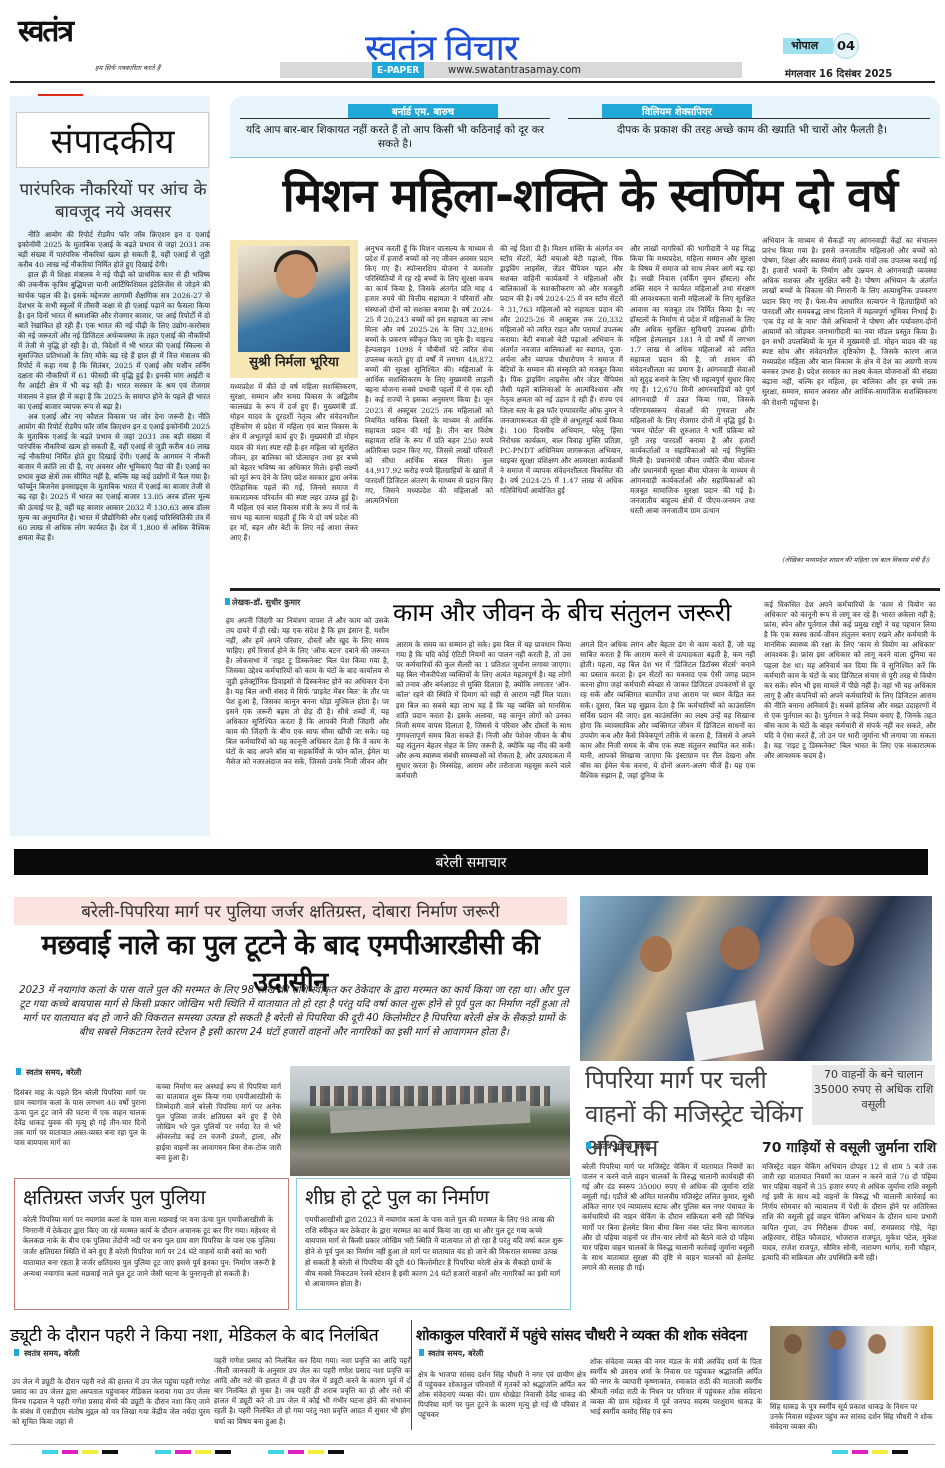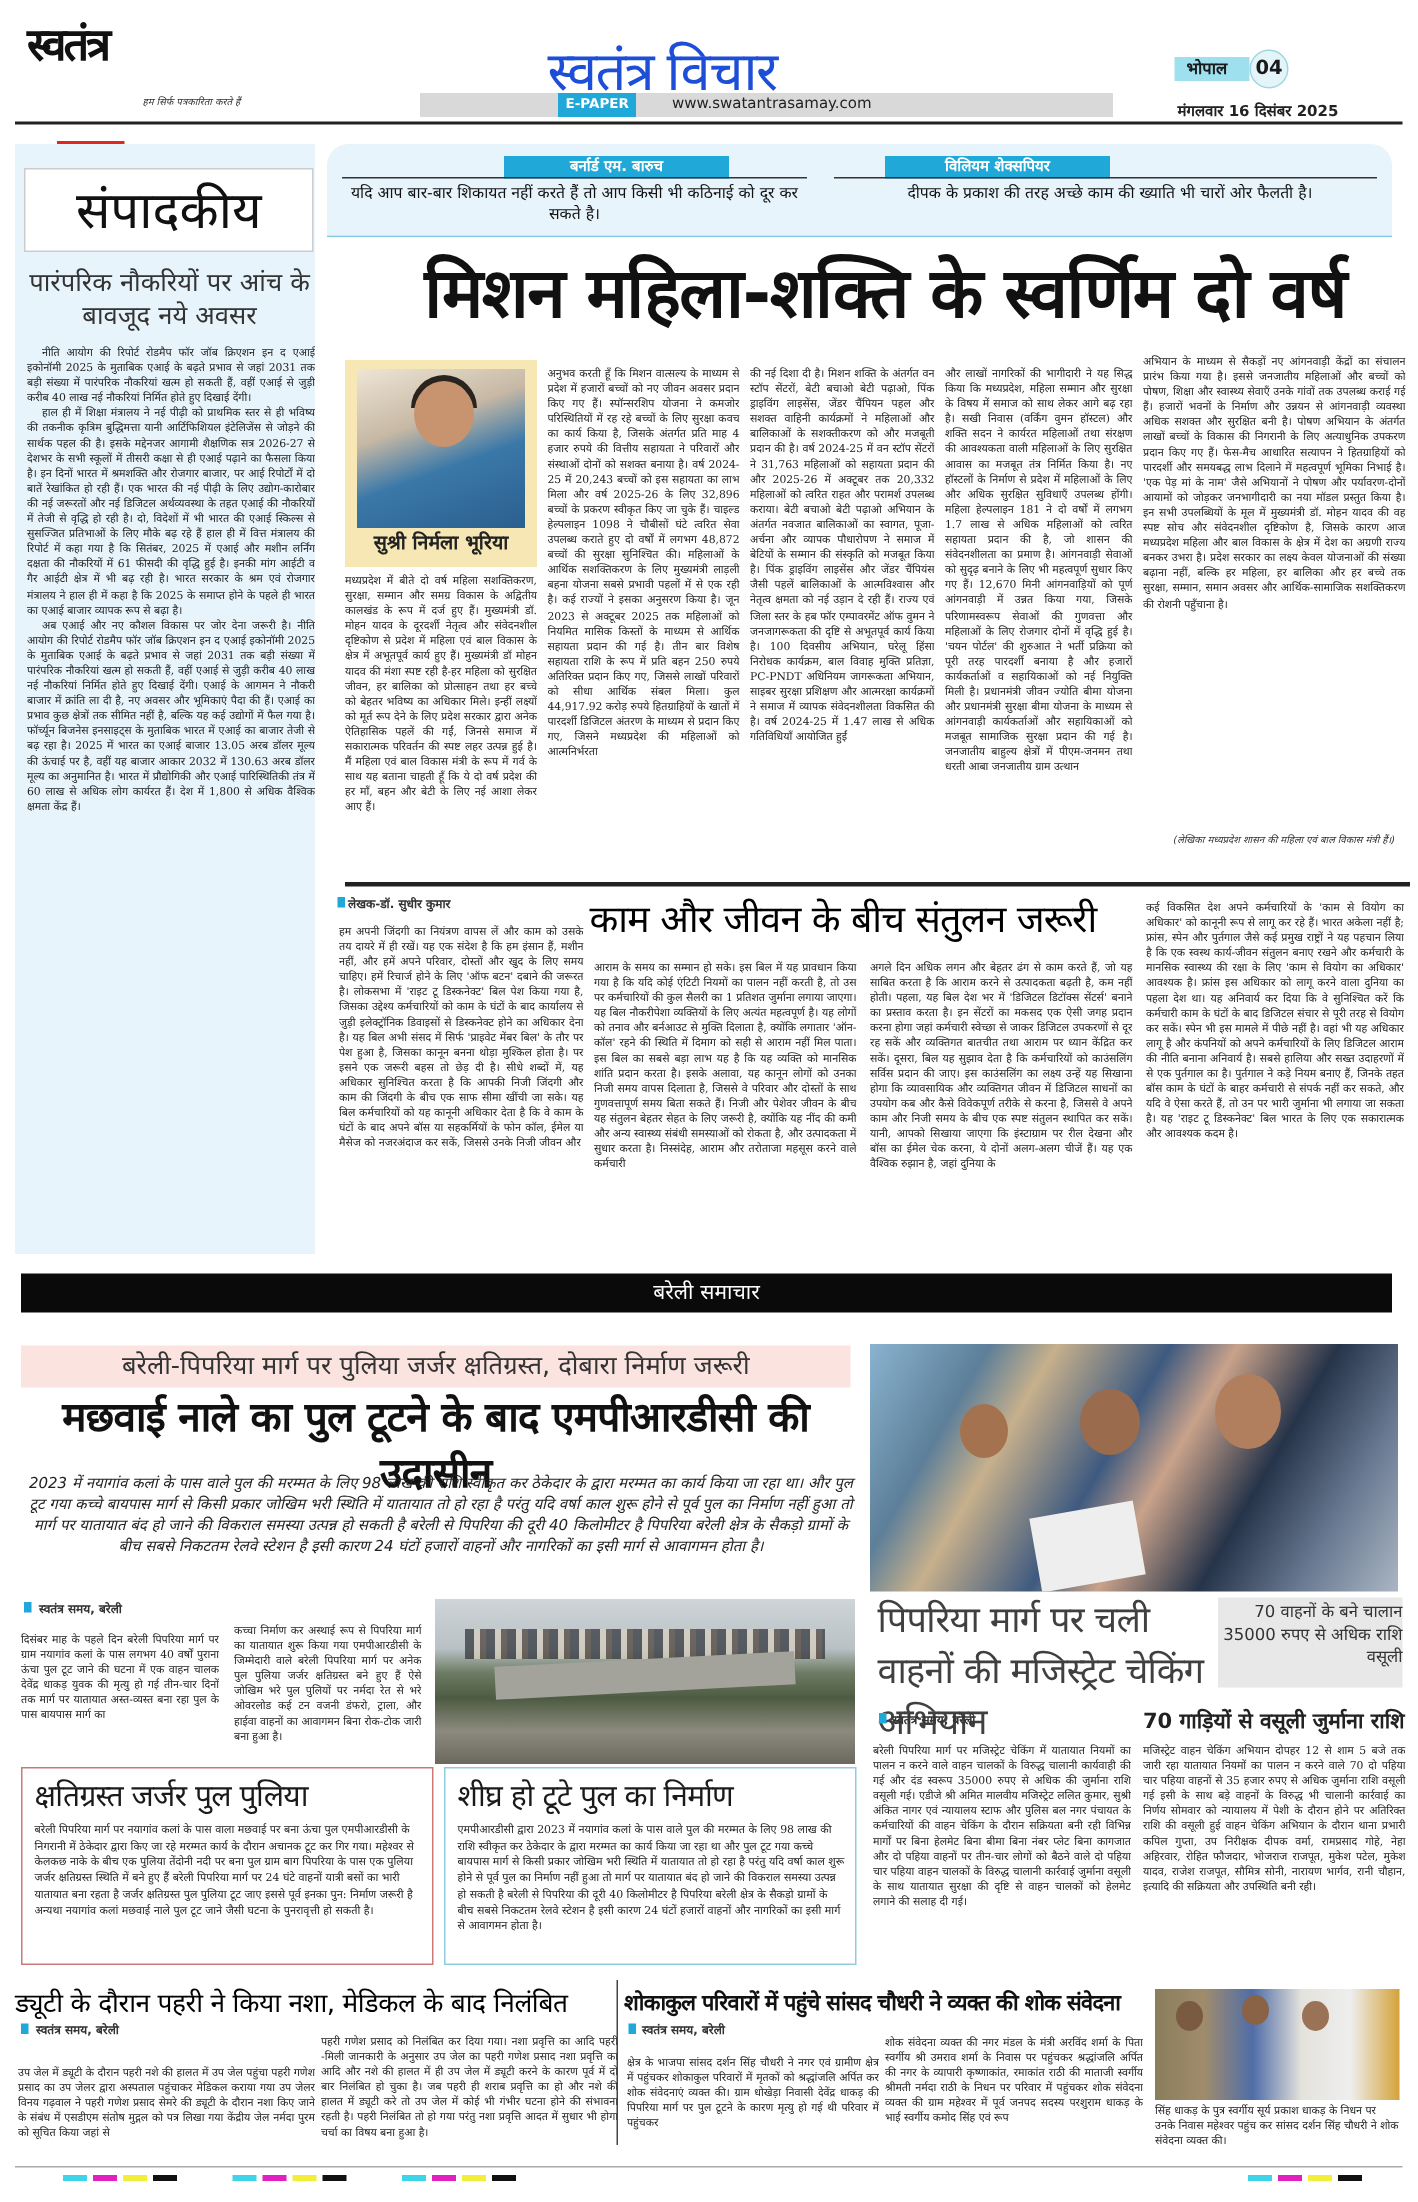--- a/index.html
+++ b/index.html
@@ -23,21 +23,21 @@
   #header-rule { left: 10px; top: 81px; width: 925px; height: 2px; background: #222; }
 
   
   #editorial-col { left: 10px; top: 96px; width: 200px; height: 740px; background: #e8f4fb; }
   #editorial-head-box { left: 16px; top: 112px; width: 193px; height: 56px; background: #fff; border: 1px solid #ccc; }
   #editorial-head { width: 100%; text-align: center; font-size: 34px; font-weight: normal; line-height: 56px; color: #111; }
   #editorial-title { left: 18px; top: 178px; width: 190px; text-align: center; font-size: 17px; line-height: 22px; color: #333; }
   #editorial-body { left: 18px; top: 230px; width: 192px; height: 600px; }
 
   
-  #quote-strip { left: 218px; top: 96px; width: 710px; height: 62px; background: #e8f4fb; border-radius: 14px 14px 0 0; border-bottom: 1px solid #7fc6e0; }
+  #quote-strip { left: 230px; top: 96px; width: 710px; height: 62px; background: #e8f4fb; border-radius: 14px 14px 0 0; border-bottom: 1px solid #7fc6e0; }
   .quote-author { position: absolute; top: 8px; height: 15px; background: #1fa8d8; color: #fff; font-size: 10px; font-weight: bold; text-align: center; line-height: 15px; }
   .quote-rule { position: absolute; top: 22px; height: 1px; background: #333; }
   .quote-text { position: absolute; top: 26px; font-size: 10.5px; text-align: center; line-height: 14px; color: #111; }
 
   
   #main-headline { left: 245px; top: 165px; width: 690px; text-align: center; font-size: 46px; font-weight: bold; letter-spacing: -1px; color: #111; line-height: 60px; }
 
   
   #author-photo-box { left: 230px; top: 240px; width: 128px; height: 138px; background: #f6e7b5; }
   #author-photo { position: absolute; left: 8px; top: 6px; width: 112px; height: 106px; background: linear-gradient(160deg, #eee5d5 0%, #c6b8a4 35%, #3a78a8 60%, #2a5f8f 100%); }
@@ -78,21 +78,21 @@
   #bareli-byline-1 { left: 26px; top: 1066px; font-size: 8px; font-weight: bold; color: #333; }
   .byline-mark { position: absolute; width: 5px; height: 7px; background: #1fa8d8; }
   #bareli-col-a { left: 14px; top: 1088px; width: 132px; height: 80px; }
   #bareli-col-b { left: 156px; top: 1066px; width: 125px; height: 102px; margin-top: 16px; }
   #bridge-photo { left: 290px; top: 1066px; width: 280px; height: 110px; background: linear-gradient(180deg, #cfd5d9 0%, #b9c1c5 30%, #6c7b63 45%, #4d5b42 60%, #8c8a7e 80%, #6b685d 100%); overflow: hidden; }
   #bridge-photo .deck { position: absolute; left: 40px; top: 40px; width: 200px; height: 22px; background: #a4a39b; transform: rotate(-3deg); }
   #bridge-photo .crowd { position: absolute; left: 20px; top: 20px; width: 240px; height: 20px; background: repeating-linear-gradient(90deg, #2a2e36 0 6px, #d9d0c0 6px 10px, #4a3c32 10px 14px); opacity: 0.7; }
 
   
   #checking-headline { left: 585px; top: 1063px; width: 230px; font-size: 24px; line-height: 34px; color: #404040; letter-spacing: -0.5px; }
-  #checking-sidebox { left: 812px; top: 1065px; width: 123px; height: 60px; background: #e8e8e8; text-align: right; font-size: 11px; line-height: 15px; color: #333; padding-top: 2px; }
+  #checking-sidebox { left: 812px; top: 1065px; width: 123px; height: 60px; background: #e8e8e8; text-align: center; font-size: 11px; line-height: 15px; color: #333; padding-top: 2px; }
   #checking-byline { left: 595px; top: 1140px; font-size: 8px; font-weight: bold; color: #333; }
   #checking-subhead { left: 762px; top: 1137px; width: 175px; font-size: 14px; font-weight: bold; color: #222; }
   #checking-col-a { left: 582px; top: 1162px; width: 172px; height: 160px; }
   #checking-col-b { left: 762px; top: 1162px; width: 175px; height: 160px; }
 
   
   #box-damaged { left: 14px; top: 1178px; width: 275px; height: 132px; border: 1.5px solid #c97a77; background: #fff; }
   #box-rebuild { left: 296px; top: 1178px; width: 275px; height: 132px; border: 1.5px solid #8fcce0; background: #fff; }
   .box-head { position: absolute; left: 8px; top: 4px; font-size: 20px; color: #1a1a1a; letter-spacing: -0.5px; }
   .box-body { position: absolute; left: 8px; top: 36px; width: 258px; font-family: "DejaVu Serif", serif; font-size: 7.3px; line-height: 10.7px; color: #222; }

